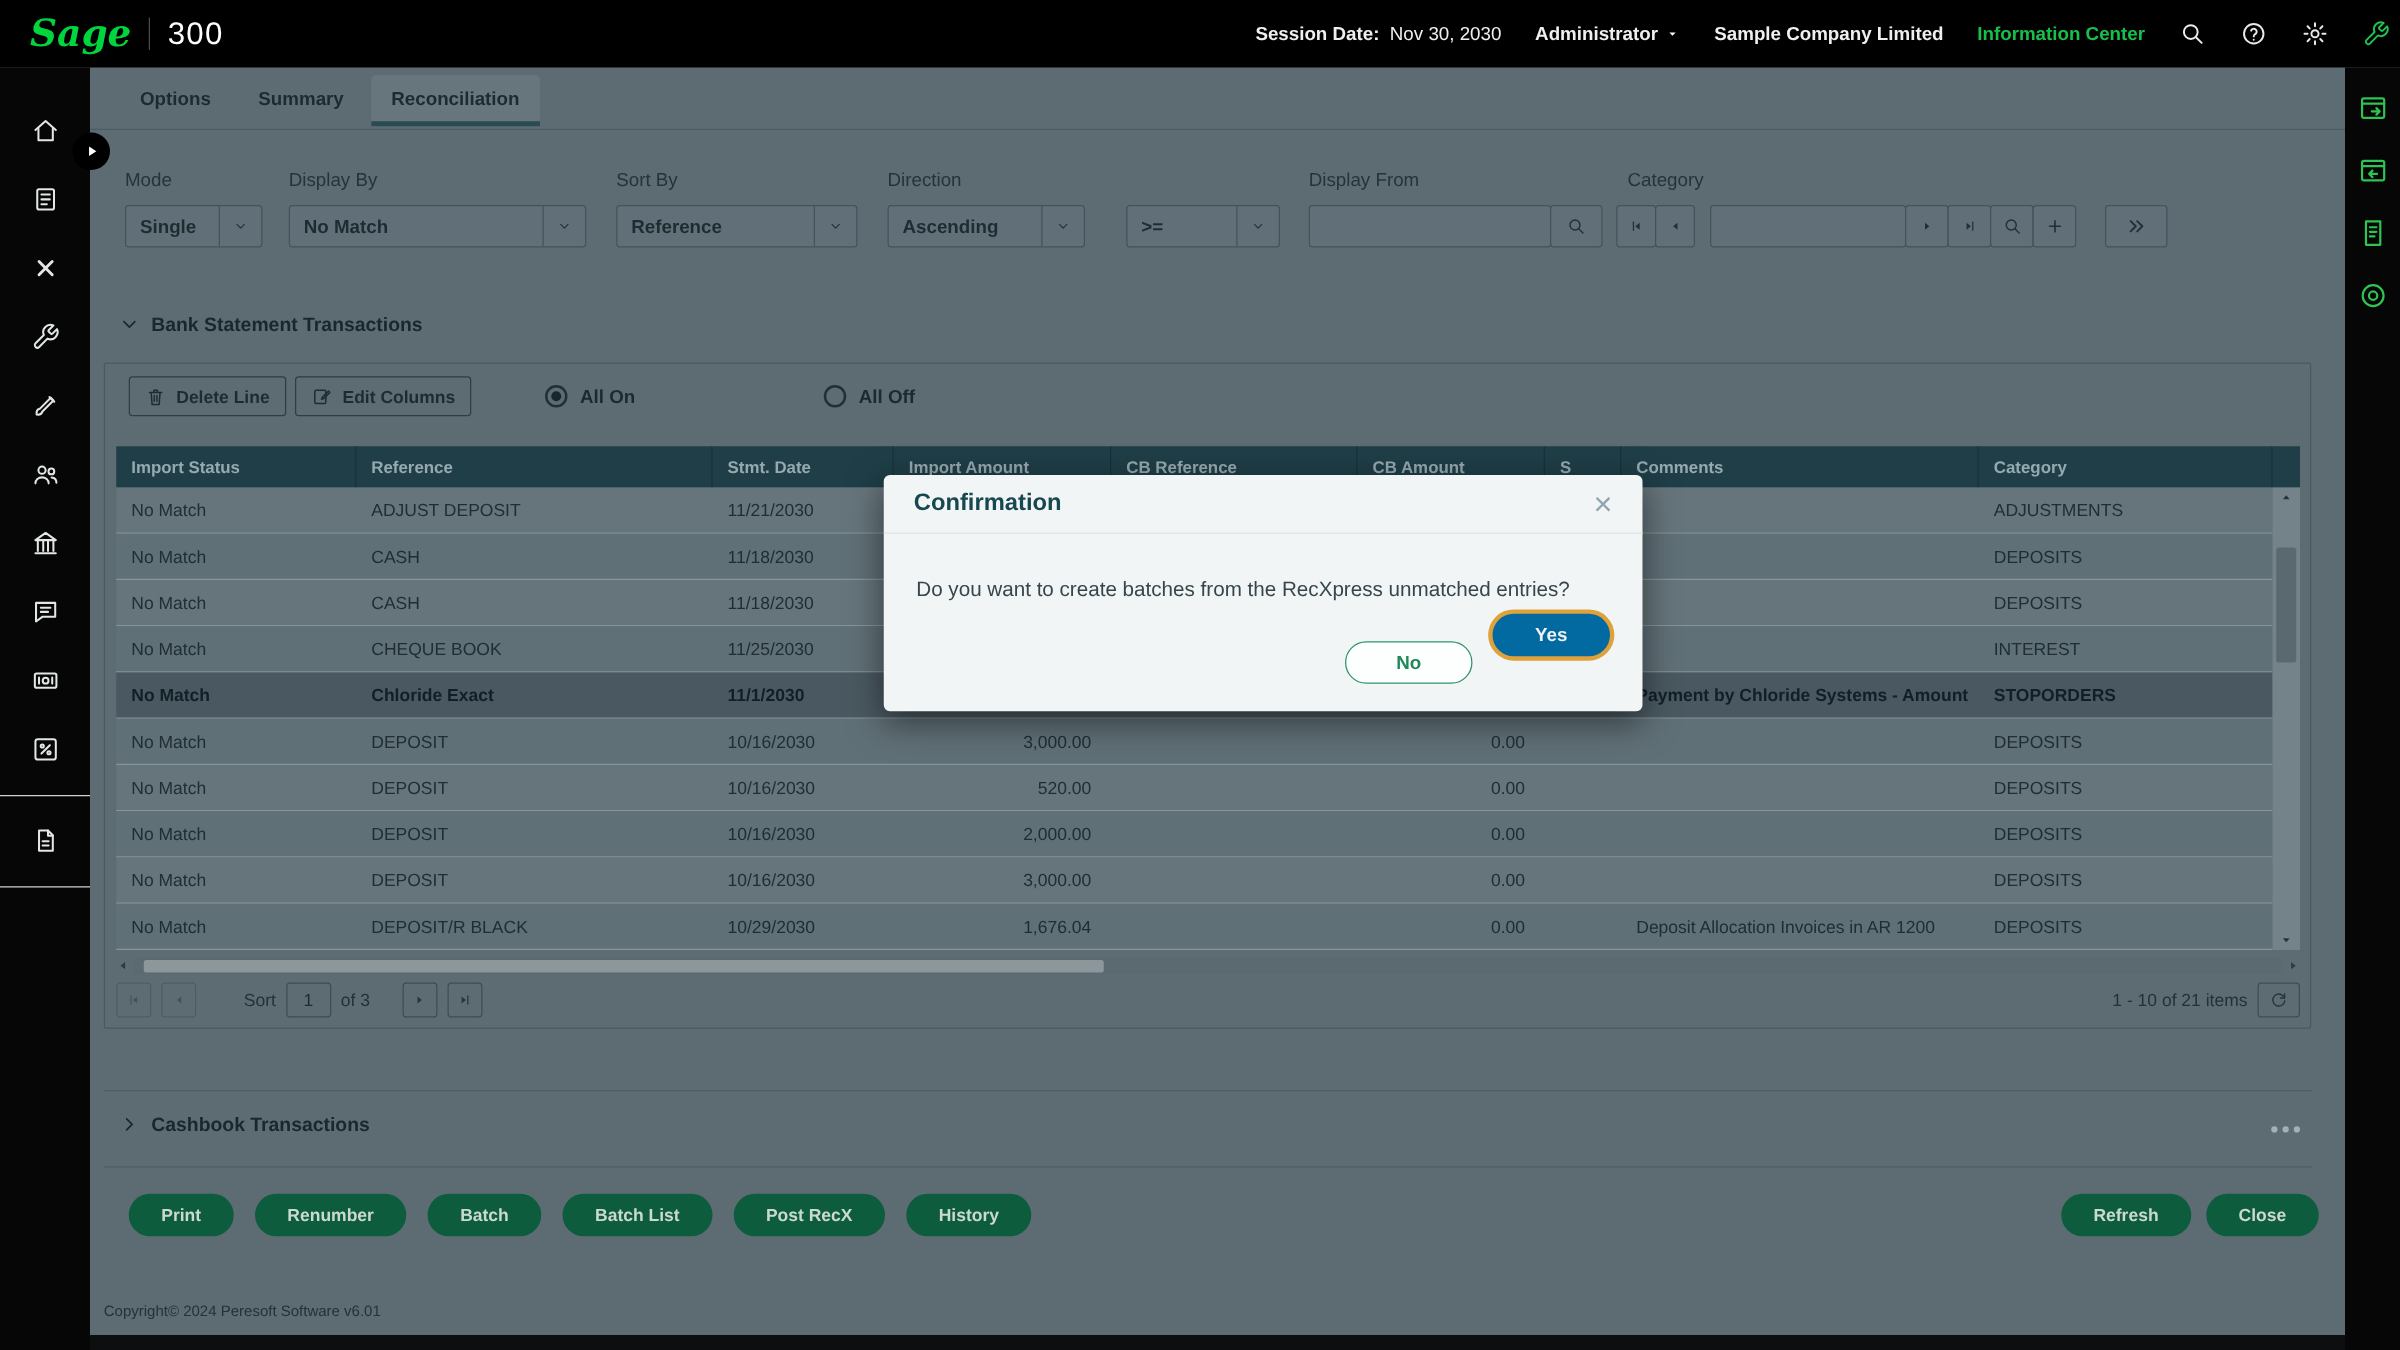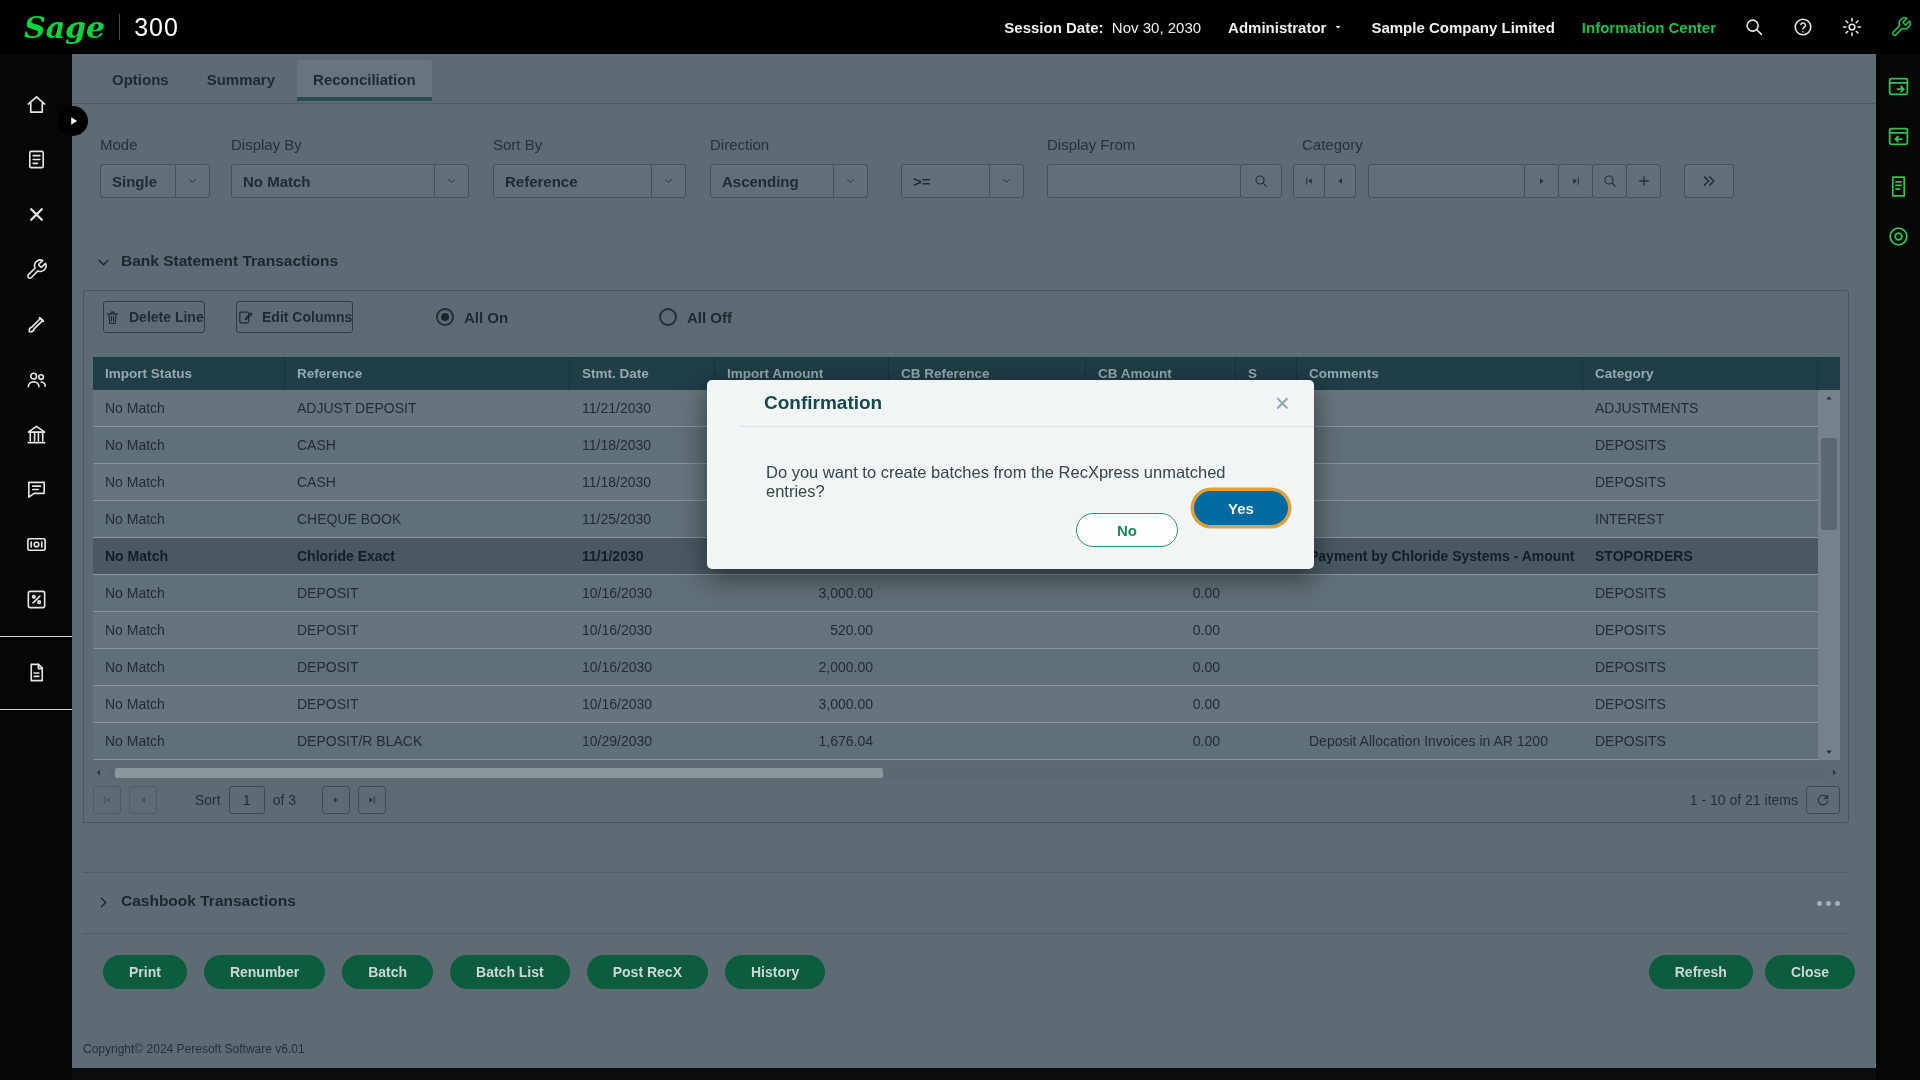--- a/index.html
+++ b/index.html
@@ -58,32 +58,32 @@
   .sq-btn{height:34px;box-sizing:border-box;border:1px solid #41535b;background:#617078;border-radius:3px;
           display:inline-flex;align-items:center;justify-content:center;color:#223036;margin-left:-1px;}
   .sq-btn .ic{width:16px;height:16px;}
   .sq-btn .ic.sm{width:12px;height:12px;}
   .gap12{width:12px;flex:0 0 auto;}
   .more-btn{display:inline-flex;align-items:center;justify-content:center;border:1px solid #41535b;
             border-radius:3px;background:#617078;color:#223036;}
   .more-btn .ic{width:18px;height:18px;}
 
   
-  .sec-head{position:absolute;left:96px;display:flex;align-items:flex-end;gap:10px;font-size:15.5px;
+  .sec-head{position:absolute;left:96px;display:flex;align-items:flex-start;gap:10px;font-size:15.5px;
             font-weight:bold;color:#1a272d;}
   .sec-head .ic{width:15px;height:15px;color:#1a272d;}
   .hr1{position:absolute;left:83px;top:872px;width:1766px;border-top:1px solid #4d5d65;}
   .hr2{position:absolute;left:83px;top:933px;width:1766px;border-top:1px solid #4d5d65;}
   .dots{position:absolute;right:80px;top:901px;display:flex;gap:4px;}
   .dots i{width:5px;height:5px;border-radius:50%;background:#a5b0b5;}
 
   
   .panel{position:absolute;left:83px;top:290px;width:1766px;height:533px;border:1px solid #47585f;
          border-radius:2px;box-sizing:border-box;}
-  .tool-btn{position:absolute;top:10px;height:32px;display:flex;align-items:center;gap:8px;padding:0 0;
+  .tool-btn{position:absolute;top:10px;height:32px;display:flex;align-items:center;gap:8px;padding:0 12px;
             border:1px solid #2e3d44;border-radius:3px;font-size:14px;font-weight:bold;color:#1e2c32;box-sizing:border-box;}
   .tool-btn .ic{width:17px;height:17px;}
   .radio-g{position:absolute;top:10px;height:32px;display:flex;align-items:center;gap:10px;font-size:15px;
            font-weight:bold;color:#1c2a30;}
   .rb{width:18px;height:18px;border:2px solid #203036;border-radius:50%;display:flex;align-items:center;
       justify-content:center;box-sizing:border-box;}
   .rb.on::after{content:"";width:8px;height:8px;border-radius:50%;background:#18262c;}
 
   
   .grid{position:absolute;left:9px;top:66px;width:1747px;}
@@ -124,21 +124,21 @@
   .actions{position:absolute;left:103px;top:955px;display:flex;gap:17px;}
   .actions-right{position:absolute;right:65px;top:955px;display:flex;gap:12px;}
   .pill{height:34px;border-radius:17px;background:#0d5c3d;color:#ccd8d2;font-size:14px;font-weight:bold;
         display:flex;align-items:center;justify-content:center;padding:0 26px;border:none;
         font-family:"Liberation Sans","DejaVu Sans",sans-serif;}
   .copyright{position:absolute;left:83px;top:1042px;font-size:12px;color:#253137;}
   .bottom-strip{position:absolute;left:0;right:0;bottom:0;height:12px;background:#0c0e0f;z-index:6;}
 
   
   .dialog{position:absolute;left:707px;top:380px;width:607px;height:189px;background:#f2f5f6;border-radius:5px;
-          box-shadow:0 8px 28px rgba(0,0,0,.5);z-index:50;box-sizing:border-box;padding-left:33px;}
+          box-shadow:0 8px 28px rgba(0,0,0,.5);z-index:50;box-sizing:border-box;}
   .dlg-head{height:46px;display:flex;align-items:center;padding:0 24px;border-bottom:1px solid #dde4e6;}
   .dlg-title{font-size:19px;font-weight:bold;color:#17474f;}
   .dlg-close{margin-left:auto;font-size:26px;color:#8fa6ae;line-height:1;}
   .dlg-msg{padding:36px 26px 0;font-size:16.5px;color:#36464c;}
   .dlg-btns{position:absolute;right:26px;bottom:22px;display:flex;gap:16px;align-items:center;}
   .btn-no{width:102px;height:34px;border-radius:17px;border:1.5px solid #2f9368;background:#fdfefe;
           color:#1f8a58;font-size:15px;font-weight:bold;font-family:inherit;margin-top:44px;}
   .btn-yes{width:94px;height:34px;border-radius:17px;border:none;background:#0369a1;color:#eef3f1;
            font-size:15px;font-weight:bold;box-shadow:0 0 0 3.5px #dfa23a;font-family:Liberation Sans, sans-serif;}
 </style>

